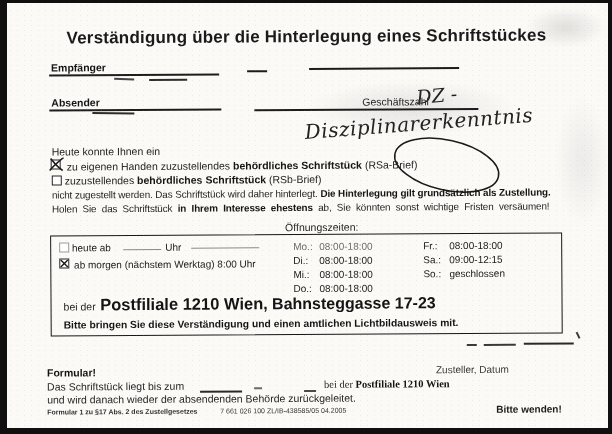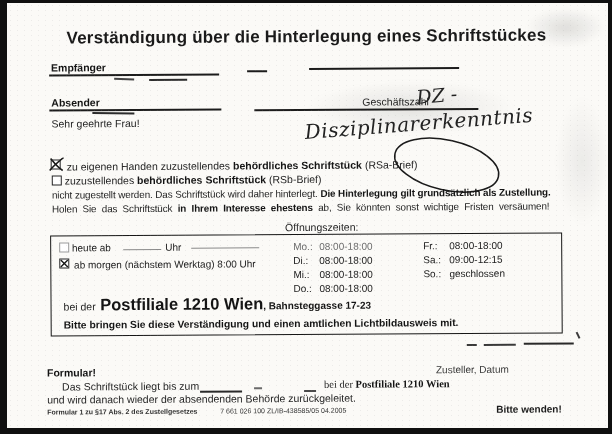--- a/index.html
+++ b/index.html
@@ -55,22 +55,22 @@
     <div class="abs line" style="left:303px;top:65px;width:150px;"></div>
 
     <div class="abs txt b" style="left:45px;top:92px;">Absender</div>
     <div class="abs line" style="left:43px;top:105px;width:172px;"></div>
     <div class="abs line" style="left:86px;top:108px;width:42px;background:#2c2c2c;transform:rotate(1deg);"></div>
     <div class="abs line" style="left:248px;top:106px;width:224px;"></div>
     <div class="abs txt" style="left:356px;top:93px;">Geschäftszahl</div>
     <div class="abs hand" style="left:410px;top:82px;font-size:19px;transform:rotate(-5deg);">DZ -</div>
     <div class="abs hand" style="left:298px;top:109px;font-size:20px;transform:rotate(-4deg);letter-spacing:.5px;">Disziplinarerkenntnis</div>
 
-    <div class="abs txt" style="left:45px;top:113px;">Sehr geehrte Frau!</div>
 
+    <div class="abs txt" style="left:45px;top:141px;">Heute konnte Ihnen ein</div>
 
     <div class="abs txt" style="left:43px;top:154px;">
       <span style="position:relative;display:inline-block;width:14px;height:12px;">
         <span class="cb" style="position:absolute;left:1px;top:1px;"></span>
         <svg width="16" height="14" style="position:absolute;left:-1px;top:-1px;">
           <path d="M1,13 C5,8 10,4 15,0" stroke="#1a1a1a" stroke-width="1.6" fill="none"></path>
           <path d="M2,1 C6,6 9,10 14,13" stroke="#1a1a1a" stroke-width="1.6" fill="none"></path>
         </svg>
       </span>
       <span>zu eigenen Handen zuzustellendes</span>
@@ -125,33 +125,33 @@
       <div class="hrow" style="left:242px;top:20px;"><span class="day">Di.:</span><span>08:00-18:00</span></div>
       <div class="hrow" style="left:242px;top:34px;"><span class="day">Mi.:</span><span>08:00-18:00</span></div>
       <div class="hrow" style="left:242px;top:48px;"><span class="day">Do.:</span><span>08:00-18:00</span></div>
 
       <div class="hrow" style="left:372px;top:6px;"><span class="day">Fr.:</span><span>08:00-18:00</span></div>
       <div class="hrow" style="left:372px;top:20px;"><span class="day">Sa.:</span><span>09:00-12:15</span></div>
       <div class="hrow" style="left:372px;top:34px;"><span class="day">So.:</span><span>geschlossen</span></div>
 
       <div class="abs" style="left:12px;top:59px;white-space:nowrap;">
         <span class="txt">bei der</span>
-        <span class="b" style="font-size:16.5px;">Postfiliale 1210 Wien</span><span class="b" style="font-size:10px;">, Bahnsteggasse 17-23</span>
+        <span class="b" style="font-size:16.5px;">Postfiliale 1210 Wien</span><span class="b" style="font-size:16px;">, Bahnsteggasse 17-23</span>
       </div>
       <div class="abs txt b" style="left:12px;top:83px;font-size:10.3px;">Bitte bringen Sie diese Verständigung und einen amtlichen Lichtbildausweis mit.</div>
     </div>
 
     <div class="abs line" style="left:459px;top:342px;width:10px;background:#3a3a3a;"></div>
     <div class="abs line" style="left:476px;top:342px;width:32px;background:#3a3a3a;"></div>
     <div class="abs line" style="left:516px;top:341px;width:50px;background:#2a2a2a;"></div>
     <div class="abs line" style="left:567px;top:333px;width:7px;transform:rotate(65deg);background:#3a3a3a;"></div>
     <div class="abs" style="left:428px;top:362px;font-size:10px;color:#3a3a3a;white-space:nowrap;">Zusteller, Datum</div>
 
     <div class="abs txt b" style="left:39px;top:362px;">Formular!</div>
-    <div class="abs txt" style="left:54px;top:376px;">Das Schriftstück liegt bis zum</div>
+    <div class="abs txt" style="left:39px;top:376px;">Das Schriftstück liegt bis zum</div>
     <div class="abs line" style="left:192px;top:387px;width:42px;background:#2a2a2a;"></div>
     <div class="abs line" style="left:246px;top:384px;width:8px;background:#6a6a6a;"></div>
     <div class="abs line" style="left:296px;top:387px;width:12px;background:#4a4a4a;"></div>
     <div class="abs txt" style="left:316px;top:376px;font-family:Liberation Serif, serif;">
       <span>bei der</span>
       <span class="b">Postfiliale 1210 Wien</span>
     </div>
     <div class="abs txt" style="left:39px;top:389px;">und wird danach wieder der absendenden Behörde zurückgeleitet.</div>
 
     <div class="abs small b" style="left:39px;top:404px;">Formular 1 zu §17 Abs. 2 des Zustellgesetzes</div>

